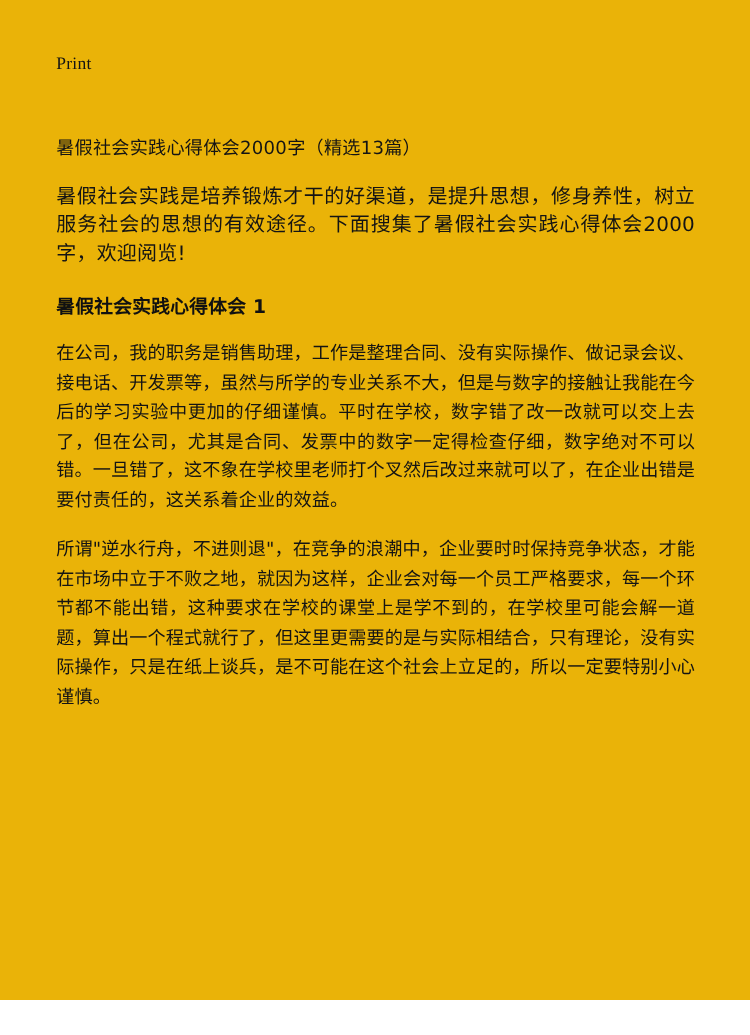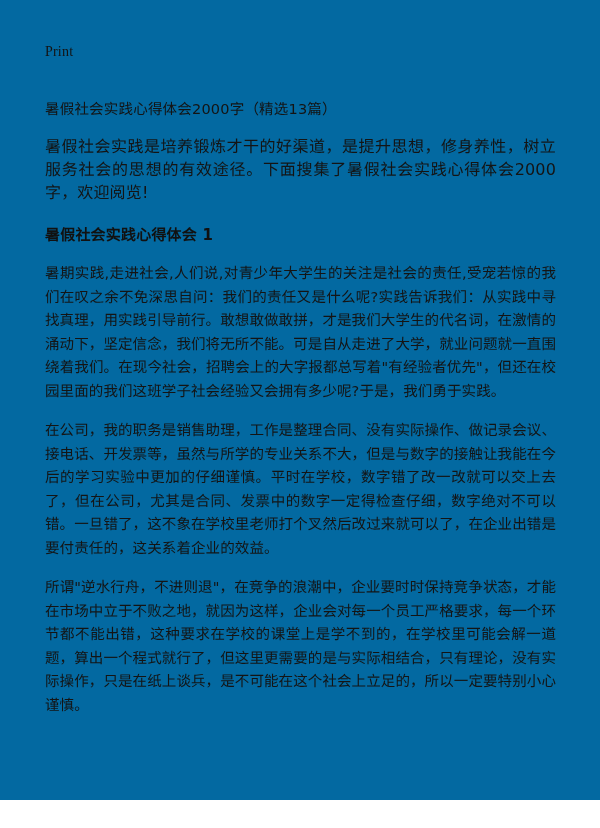--- a/index.html
+++ b/index.html
@@ -16,21 +16,21 @@
     color: #1a1a1a;
     -webkit-font-smoothing: antialiased;
   }
 
   .page {
     position: relative;
     width: 600px;
     height: 828px;
     box-sizing: border-box;
     padding: 0;
-    background: #0369a1;
+    background: #eab308;
     overflow: hidden;
   }
 
   
   .print-link {
     position: absolute;
     left: 45px;
     top: 44px;
     font-family: "Liberation Serif", "DejaVu Serif", serif;
     font-size: 14px;
@@ -53,21 +53,21 @@
     padding: 0 0 2px 0;
     font-size: 22px;
     line-height: 30px;
     font-weight: bold;
     text-align: center;
     letter-spacing: 1.2px;
     color: #111111;
   }
 
   .doc-subtitle {
-    margin: 26px 0 0 0;
+    margin: 36px 0 0 0;
     font-size: 14.5px;
     line-height: 22px;
     font-weight: normal;
     letter-spacing: 0.2px;
     color: #141414;
     text-align: left;
   }
 
   .intro {
     margin: 15px 0 4px 0;
@@ -118,21 +118,20 @@
 
   <div class="content">
 
 
     <p class="doc-subtitle">暑假社会实践心得体会2000字（精选13篇）</p>
 
     <p class="intro">暑假社会实践是培养锻炼才干的好渠道，是提升思想，修身养性，树立服务社会的思想的有效途径。下面搜集了暑假社会实践心得体会2000字，欢迎阅览!</p>
 
     <h2 class="section-heading">暑假社会实践心得体会 1</h2>
 
-    <p class="para">暑期实践,走进社会,人们说,对青少年大学生的关注是社会的责任,受宠若惊的我们在叹之余不免深思自问：我们的责任又是什么呢?实践告诉我们：从实践中寻找真理，用实践引导前行。敢想敢做敢拼，才是我们大学生的代名词，在激情的涌动下，坚定信念，我们将无所不能。可是自从走进了大学，就业问题就一直围绕着我们。在现今社会，招聘会上的大字报都总写着"有经验者优先"，但还在校园里面的我们这班学子社会经验又会拥有多少呢?于是，我们勇于实践。</p>
 
 
     <p class="para">在公司，我的职务是销售助理，工作是整理合同、没有实际操作、做记录会议、接电话、开发票等，虽然与所学的专业关系不大，但是与数字的接触让我能在今后的学习实验中更加的仔细谨慎。平时在学校，数字错了改一改就可以交上去了，但在公司，尤其是合同、发票中的数字一定得检查仔细，数字绝对不可以错。一旦错了，这不象在学校里老师打个叉然后改过来就可以了，在企业出错是要付责任的，这关系着企业的效益。</p>
 
     <p class="para">所谓"逆水行舟，不进则退"，在竞争的浪潮中，企业要时时保持竞争状态，才能在市场中立于不败之地，就因为这样，企业会对每一个员工严格要求，每一个环节都不能出错，这种要求在学校的课堂上是学不到的，在学校里可能会解一道题，算出一个程式就行了，但这里更需要的是与实际相结合，只有理论，没有实际操作，只是在纸上谈兵，是不可能在这个社会上立足的，所以一定要特别小心谨慎。</p>
 
   </div>
 
   <div class="clip-bottom"></div>
 

